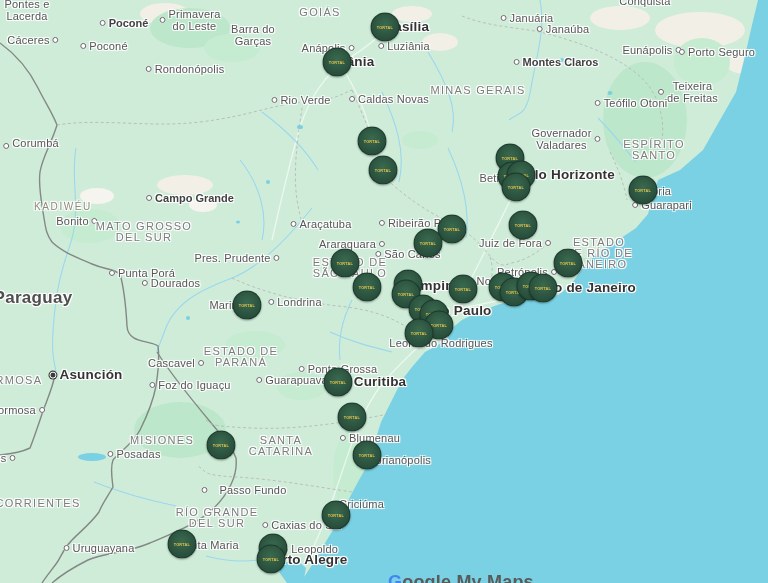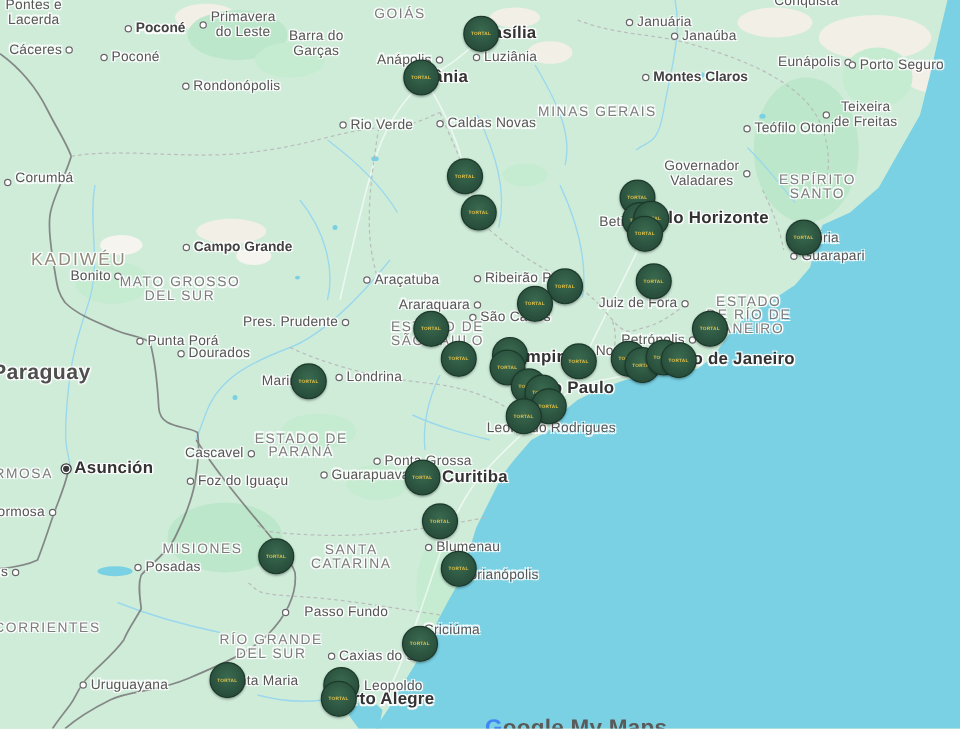--- a/index.html
+++ b/index.html
@@ -16,21 +16,21 @@
   }
   .lbl .txt{
     text-align:center;
     text-shadow:-1px -1px 0 rgba(255,255,255,.95),1px -1px 0 rgba(255,255,255,.95),
                 -1px 1px 0 rgba(255,255,255,.95),1px 1px 0 rgba(255,255,255,.95),0 0 3px #fff;
   }
   .city .txt{font-size:11px;color:#565656;line-height:1.1;letter-spacing:.2px;}
   .semi .txt{font-size:11px;color:#424242;font-weight:700;line-height:1.1;}
   .big  .txt{font-size:13.5px;color:#333;font-weight:700;line-height:1.1;letter-spacing:.2px;}
   .state .txt{font-size:11px;color:#7c7c7c;letter-spacing:1.3px;line-height:1.0;font-weight:400;}
-  .area  .txt{font-size:14px;color:#8f8a7a;letter-spacing:1.6px;line-height:1.0;}
+  .area  .txt{font-size:10px;color:#8f8a7a;letter-spacing:1.6px;line-height:1.0;}
   .country .txt{font-size:17px;color:#4f4f4f;font-weight:700;letter-spacing:.3px;}
   .dot{
     width:4px;height:4px;border:1.5px solid #666;background:#fff;
     border-radius:50%;flex:none;box-shadow:0 0 1px rgba(255,255,255,.9);
   }
   .dot.capital{width:5px;height:5px;background:#3b3b3b;border:1px solid #fff;box-shadow:0 0 0 1px #3b3b3b;}
   .marker{
     position:absolute;width:27px;height:27px;border-radius:50%;
     transform:translate(-50%,-50%);z-index:3;
     background:radial-gradient(circle at 50% 40%, #3a6a4f 0%, #2c5440 55%, #224434 100%);
@@ -383,21 +383,21 @@
         <span class="dot"></span>
         <span class="txt">Blumenau</span>
       </div>
       <div class="lbl city" style="left: 394px; top: 460px;">
         <span class="dot"></span>
         <span class="txt">Florianópolis</span>
       </div>
       <div class="lbl state" style="left: 38px; top: 503px;">
         <span class="txt">CORRIENTES</span>
       </div>
-      <div class="lbl city" style="left: 268px; top: 490px; gap: 12px;">
+      <div class="lbl city" style="left: 244px; top: 490px; gap: 12px;">
         <span class="dot"></span>
         <span class="txt">Passo Fundo</span>
       </div>
       <div class="lbl state" style="left: 217px; top: 518px;">
         <span class="txt">RÍO GRANDE<br>DEL SUR</span>
       </div>
       <div class="lbl city" style="left: 357px; top: 504px;">
         <span class="dot"></span>
         <span class="txt">Criciúma</span>
       </div>

